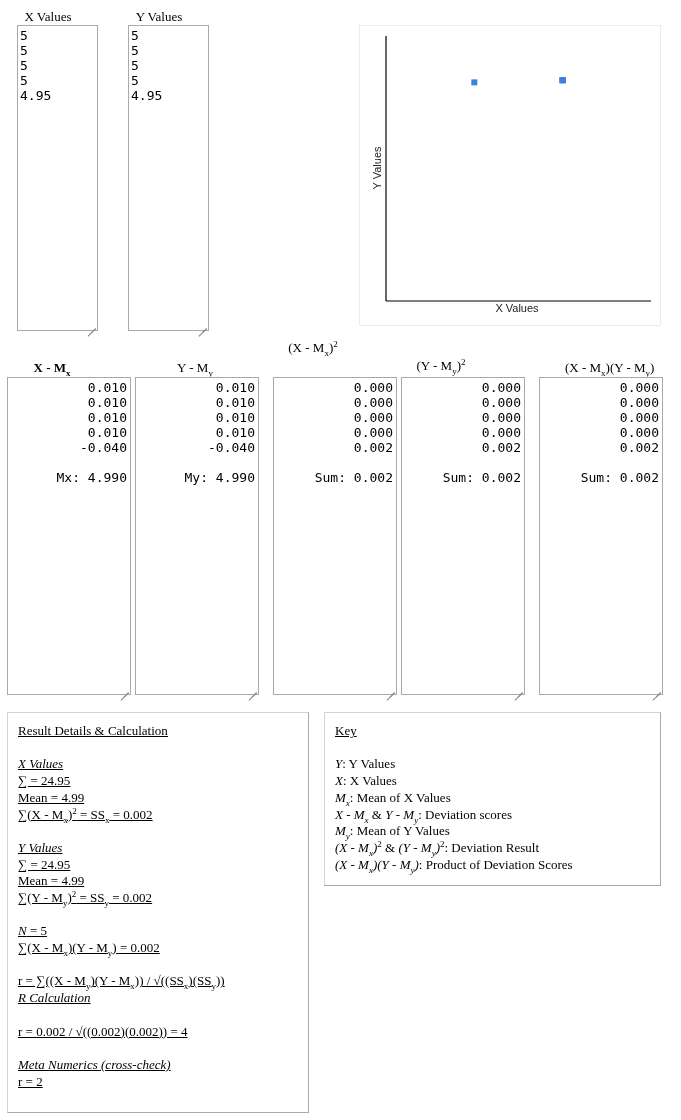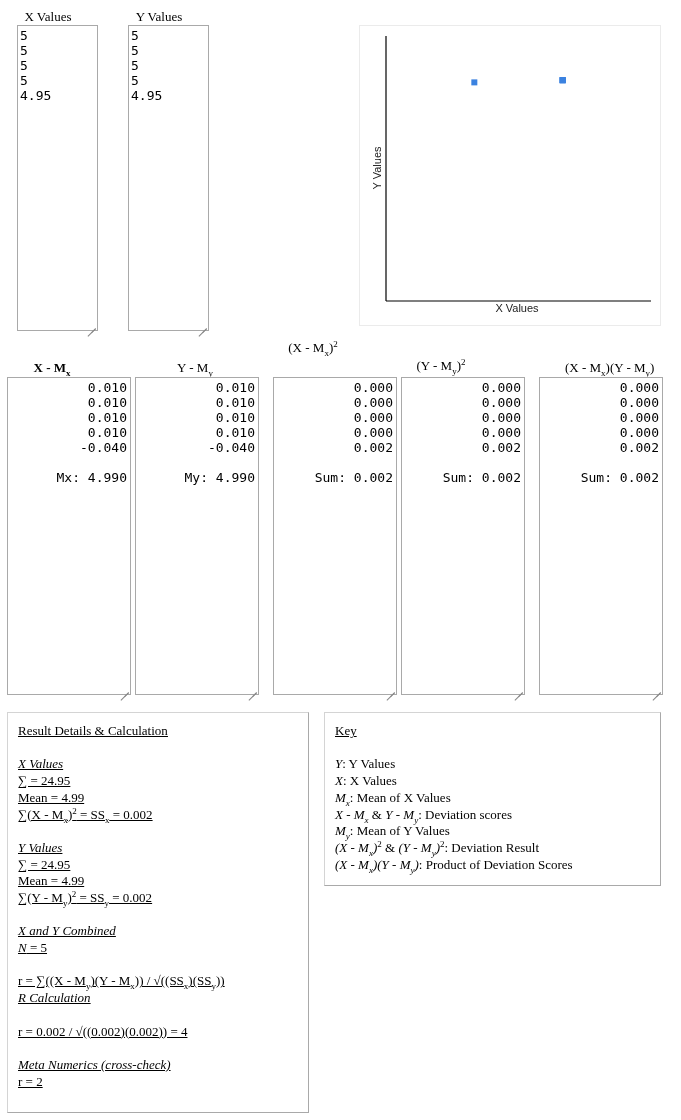--- a/index.html
+++ b/index.html
@@ -128,22 +128,22 @@
   <div><i>X Values</i></div>
   <div>∑ = 24.95</div>
   <div>Mean = 4.99</div>
   <div><span>∑(X - M</span><sub>x</sub>)<sup>2</sup><span> = SS</span><sub>x</sub><span> = 0.002</span></div>
   <div class="gap"></div>
   <div><i>Y Values</i></div>
   <div>∑ = 24.95</div>
   <div>Mean = 4.99</div>
   <div><span>∑(Y - M</span><sub>y</sub>)<sup>2</sup><span> = SS</span><sub>y</sub><span> = 0.002</span></div>
   <div class="gap"></div>
-  <div><i>X and Y Combined</i></div>
   <div><i>N</i><span> = 5</span></div>
+  <div>∑(X - M<sub>x</sub>)(Y - M<sub>y</sub>)<span> = 0.002</span></div>
   <div class="gap"></div>
   <div><span>r = ∑((X - M</span><sub>y</sub>)(Y - M<sub>x</sub>)) / √((SS<sub>x</sub>)(SS<sub>y</sub>))</div>
   <div><i>R Calculation</i></div>
   <div class="gap"></div>
   <div>r = 0.002 / √((0.002)(0.002)) = 4</div>
   <div class="gap"></div>
   <div><i>Meta Numerics (cross-check)</i></div>
   <div>r = 2</div>
 </div>
 

